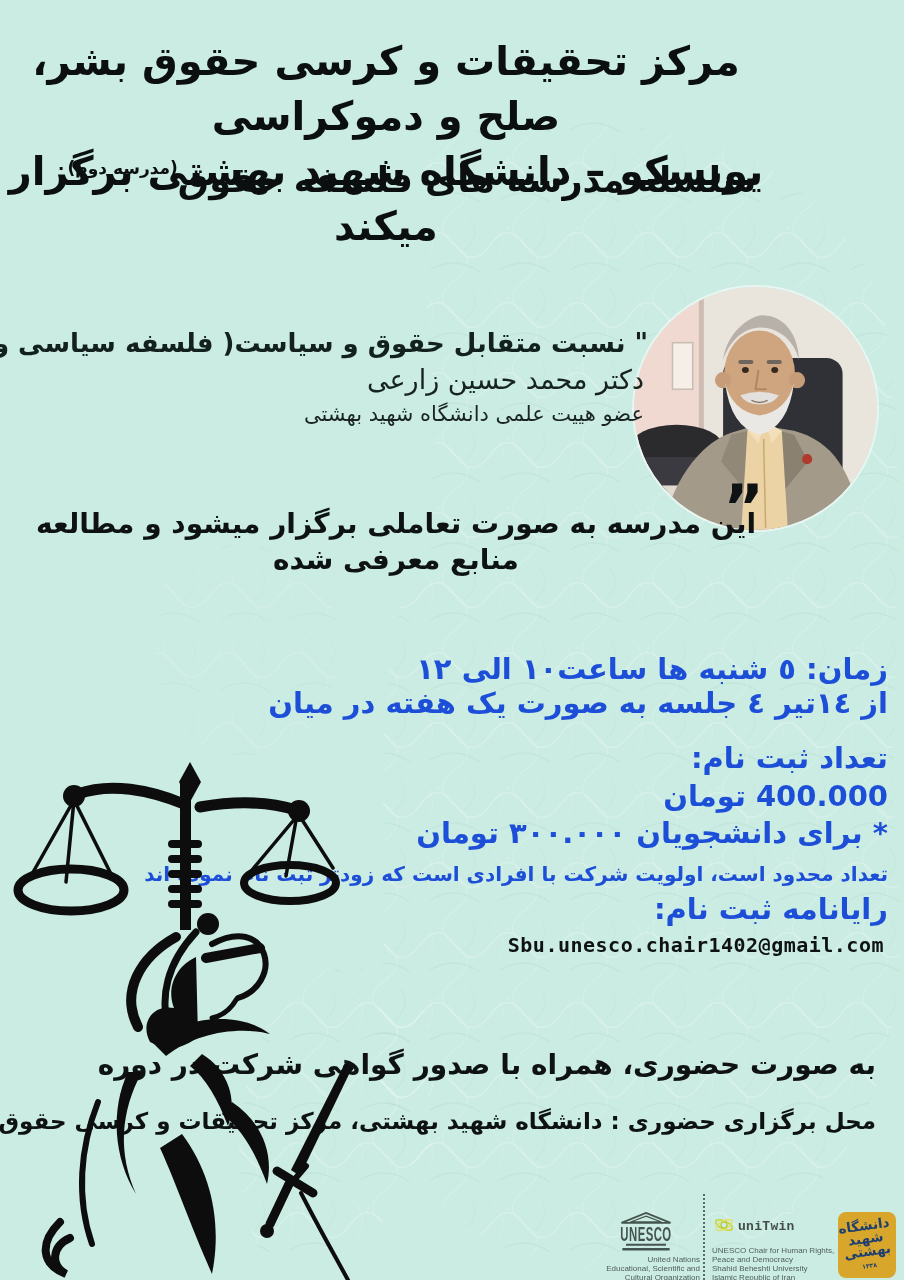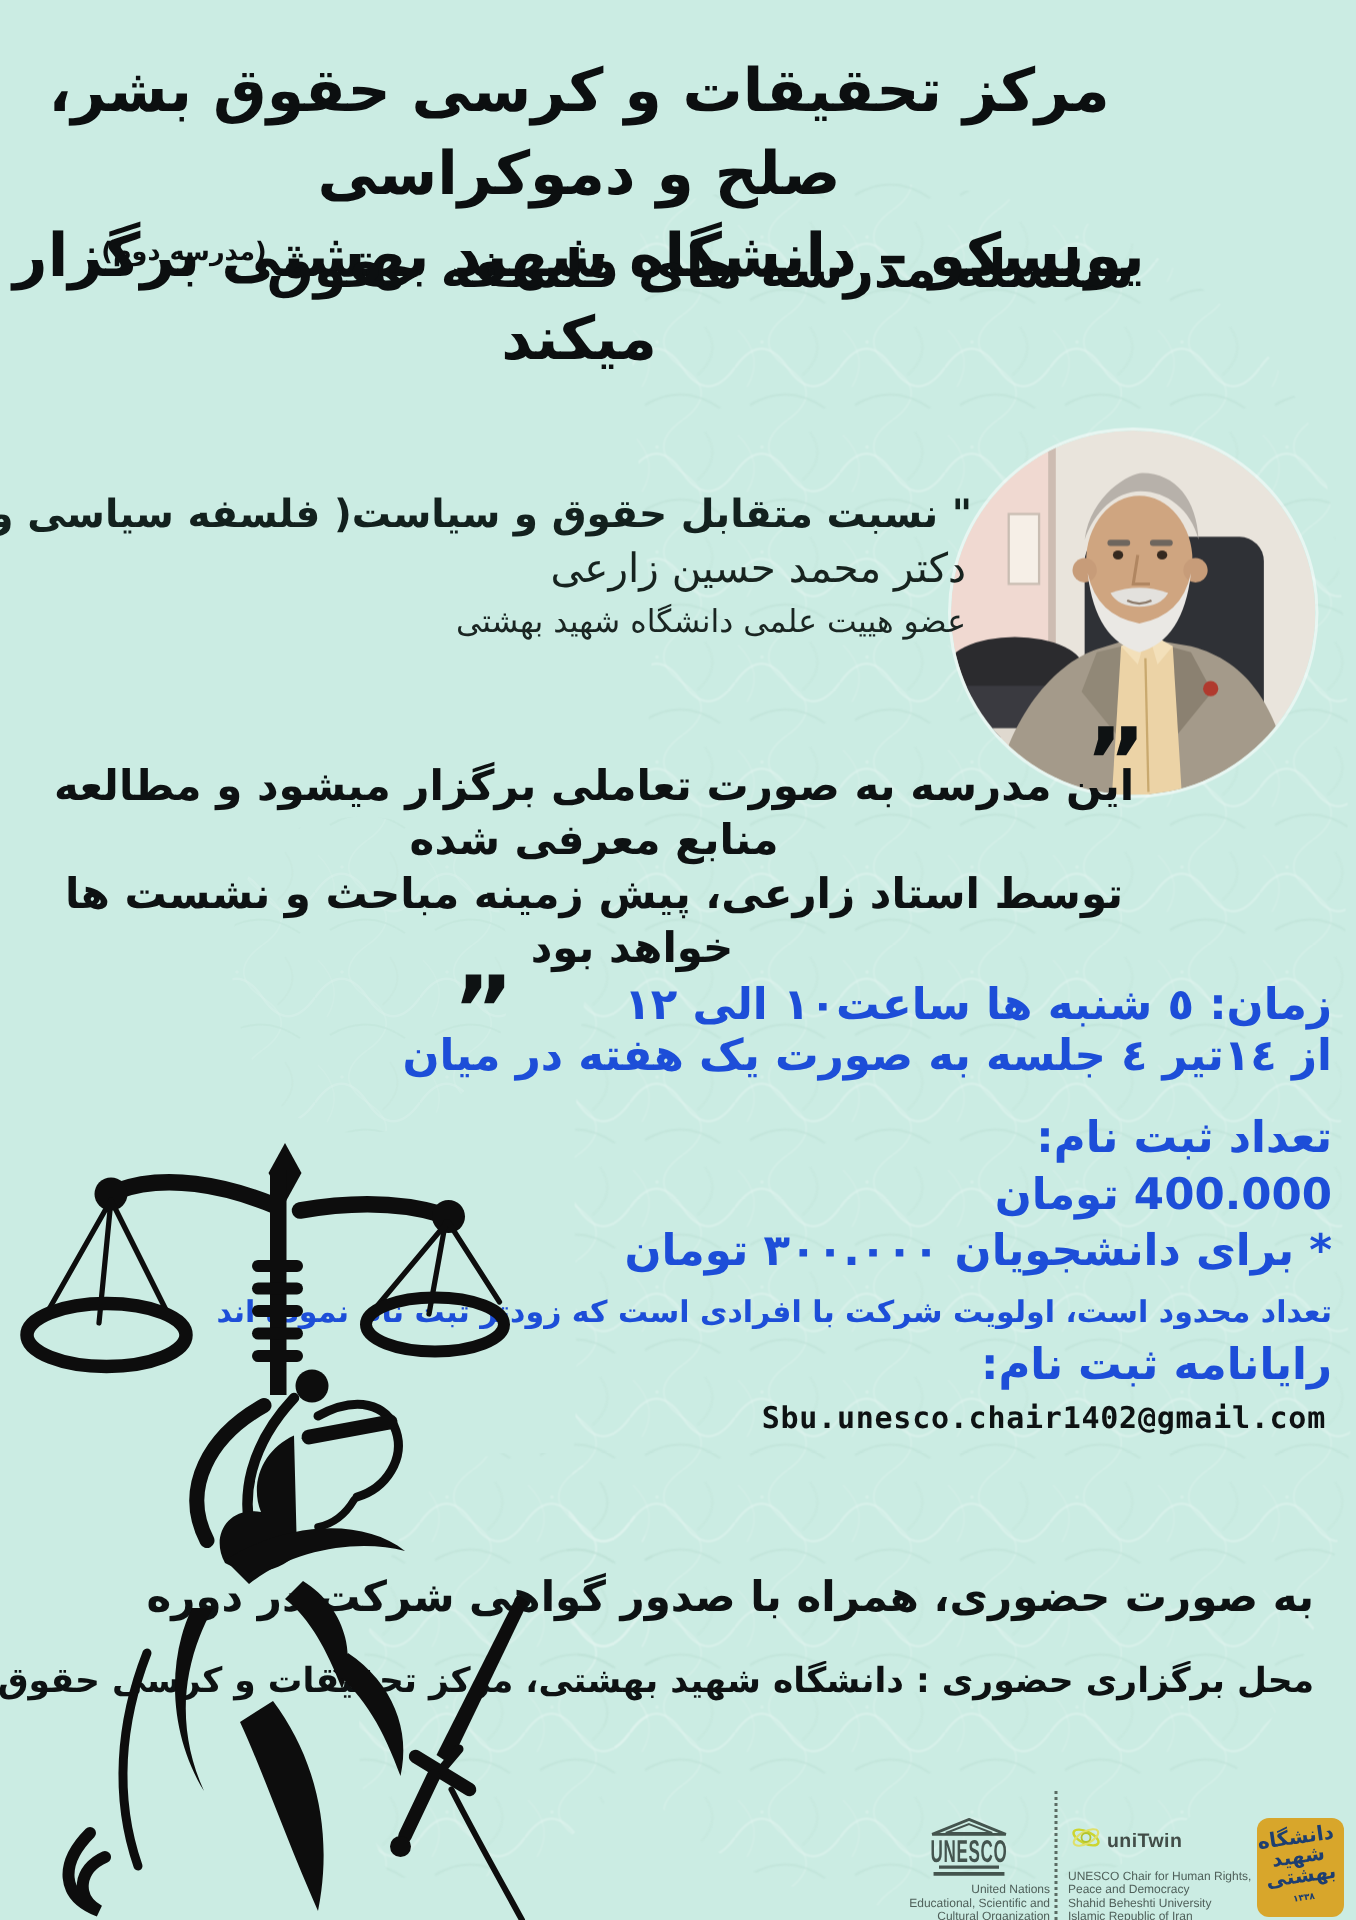--- a/index.html
+++ b/index.html
@@ -40,21 +40,21 @@
   .justice{position:absolute;left:0;top:752px;pointer-events:none;}
 
   
   .unesco-block{position:absolute;left:592px;top:1212px;width:108px;}
   .unesco-block svg{display:block;margin:0 auto;}
   .cap{font-family:"Liberation Sans","DejaVu Sans",sans-serif;font-size:8px;line-height:9px;color:#4f605a;}
   .unesco-cap{margin-top:3px;text-align:right;}
   .dotline{position:absolute;left:703px;top:1194px;height:86px;width:0;border-left:2px dotted #5a6b63;}
   .unitwin-block{position:absolute;left:712px;top:1216px;}
   .unitwin-row{display:flex;align-items:flex-end;gap:2px;}
-  .unitwin-label{font-family:Liberation Sans, sans-serif;font-weight:bold;
+  .unitwin-label{font-family:Liberation Mono, monospace;font-weight:bold;
                  font-size:13px;color:#424d48;letter-spacing:.3px;}
   .chair-cap{position:absolute;left:712px;top:1246px;width:140px;text-align:left;}
   .sbu-logo{position:absolute;left:838px;top:1212px;width:58px;height:66px;border-radius:8px;
             background:#d8a62b;display:flex;flex-direction:column;align-items:center;justify-content:center;}
   .sbu-inner{transform:rotate(-8deg);text-align:center;direction:rtl;color:#1d3e70;
              font-weight:bold;font-size:13.5px;line-height:13px;}
   .sbu-year{font-size:6px;letter-spacing:2px;margin-top:1px;color:#1d3e70;text-align:center;}
 </style>
 </head>
 <body>
@@ -128,21 +128,20 @@
     </svg>
   </div>
 
   <div class="topic">" نسبت متقابل حقوق و سیاست( فلسفه سیاسی و فلسفه حقوق) "</div>
   <div class="speaker-name">دکتر محمد حسین زارعی</div>
   <div class="speaker-aff">عضو هییت علمی دانشگاه شهید بهشتی</div>
 
   <div class="quote">
     <span class="open">”</span>
     <div>این مدرسه به صورت تعاملی برگزار میشود و مطالعه منابع معرفی شده</div>
-    <div><span>توسط استاد زارعی، پیش زمینه مباحث و نشست ها خواهد بود</span><span class="close">„</span></div>
   </div>
 
   <div class="rcol t29" style="top:652px;">زمان: ٥ شنبه ها ساعت١٠ الی ١٢</div>
   <div class="rcol t29" style="top:686px;">از ١٤تیر ٤  جلسه به صورت یک هفته در میان</div>
   <div class="rcol t29" style="top:741px;">تعداد ثبت نام:</div>
   <div class="rcol t29" style="top:779px;">400.000 تومان</div>
   <div class="rcol t29" style="top:816px;">* برای دانشجویان  ٣٠٠.٠٠٠ تومان</div>
   <div class="rcol t20" style="top:862px;">تعداد محدود است، اولویت شرکت با افرادی است که زودتر ثبت نام نموده اند</div>
   <div class="rcol t29" style="top:892px;">رایانامه ثبت نام:</div>
   <div class="email">Sbu.unesco.chair1402@gmail.com</div>

